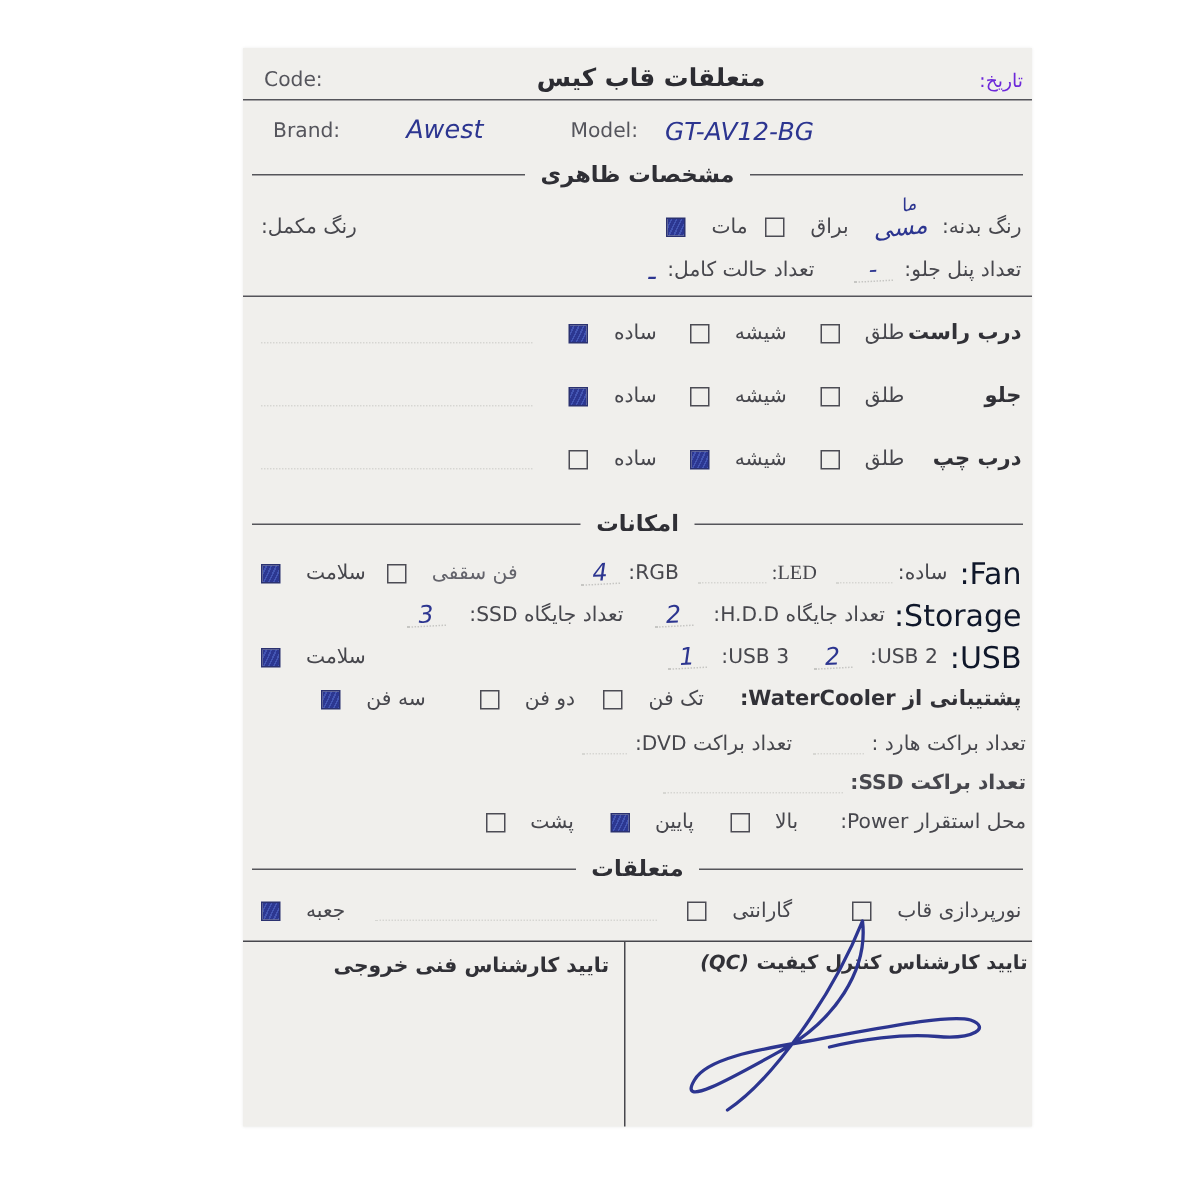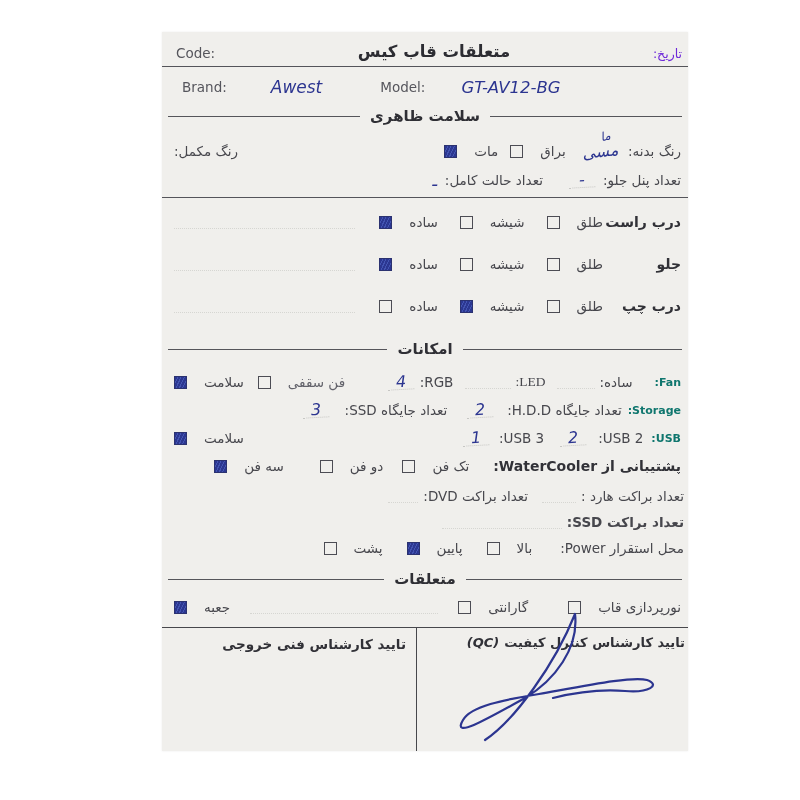--- a/index.html
+++ b/index.html
@@ -2,21 +2,21 @@
 <html lang="fa"><head>
 <meta charset="utf-8">
 <style>
   html,body{margin:0;padding:0;}
   body{width:800px;height:800px;background:#ffffff;font-family:"DejaVu Sans",sans-serif;position:relative;}
   .paper{position:absolute;left:162px;top:32px;width:526px;height:719px;background:#f0efec;
          direction:rtl;color:#47474d;font-size:13.5px;box-sizing:border-box;overflow:hidden;
          box-shadow:0 0 2px rgba(0,0,0,.08);}
   .row{display:flex;align-items:center;height:22px;padding:0 7px 0 12px;white-space:nowrap;}
   b,.b{font-weight:bold;color:#313137;}
-  .eng{font-weight:bold;font-size:11px;color:#0f766e;}
+  .eng{font-weight:normal;font-size:20px;color:#0f172a;}
   
   .hdr{display:flex;justify-content:space-between;align-items:flex-end;
        padding:10px 6px 5px 14px;border-bottom:1.5px solid #54545a;}
   .hdr .date{color:#6d28d9;font-size:12.5px;}
   .hdr .title{font-weight:bold;font-size:16.5px;color:#2c2c32;}
   .hdr .code{font-size:13.5px;color:#55555c;direction:ltr;}
   
   .brandrow{direction:ltr;display:flex;align-items:center;margin-top:5px;height:30px;
             padding-left:20px;font-size:13.5px;color:#55555c;}
   
@@ -57,26 +57,26 @@
   <div class="hdr">
     <span class="date">تاریخ:</span>
     <span class="title">متعلقات قاب کیس</span>
     <span class="code">Code:</span>
   </div>
 
   <div class="brandrow">
     <span>Brand:</span>
     <span class="hand" style="margin-left:44px;font-size:17px;">Awest</span>
     <span style="margin-left:58px;">Model:</span>
-    <span class="hand" style="margin-left:36px;font-size:16.5px;">GT-AV12-BG</span>
+    <span class="hand" style="margin-left:18px;font-size:16.5px;">GT-AV12-BG</span>
   </div>
 
   <div class="sect" style="margin-top:4px;">
     <i class="rule"></i>
-    <span class="st">سلامت ظاهری</span>
+    <span class="st">مشخصات ظاهری</span>
     <i class="rule"></i>
   </div>
 
   <div class="row" style="margin-top:13px;height:24px;">
     <span>رنگ بدنه:</span>
     <span class="hand" style="position:relative;margin:0 10px 0 16px;transform:rotate(-6deg);">
       <span>مسی</span>
       <span class="note">ما</span>
     </span>
     <span class="pair">
@@ -148,21 +148,21 @@
   </div>
 
   <div class="sect" style="margin-top:22px;">
     <i class="rule"></i>
     <span class="st">امکانات</span>
     <i class="rule"></i>
   </div>
 
   <div class="row" style="margin-top:12px;">
     <span class="eng">Fan:</span>
-    <span style="margin-right:22px;">ساده:</span>
+    <span style="margin-right:8px;">ساده:</span>
     <span class="fill faint" style="width:38px;margin-right:4px;"></span>
     <span style="margin-right:12px;font-family:Liberation Serif, serif;">LED:</span>
     <span class="fill faint" style="width:46px;margin-right:4px;"></span>
     <span style="margin-right:12px;">RGB:</span>
     <span class="hand u" style="margin-right:6px;">4</span>
     <span class="grow"></span>
     <span class="pair">
       <span style="color:#63636b;">فن سقفی</span>
       <span class="cb"></span>
     </span>

